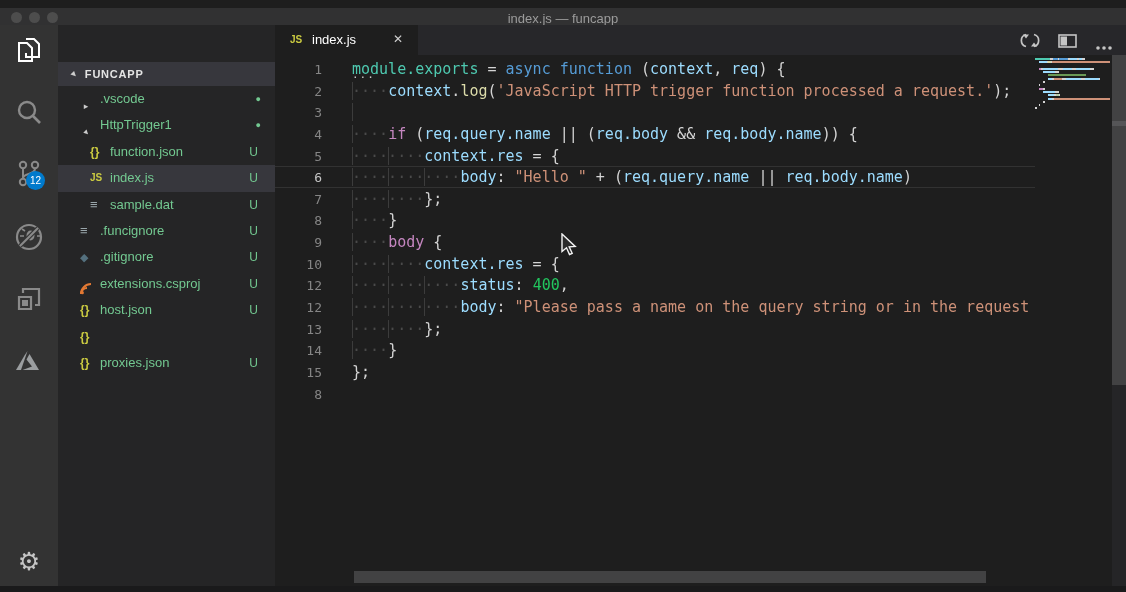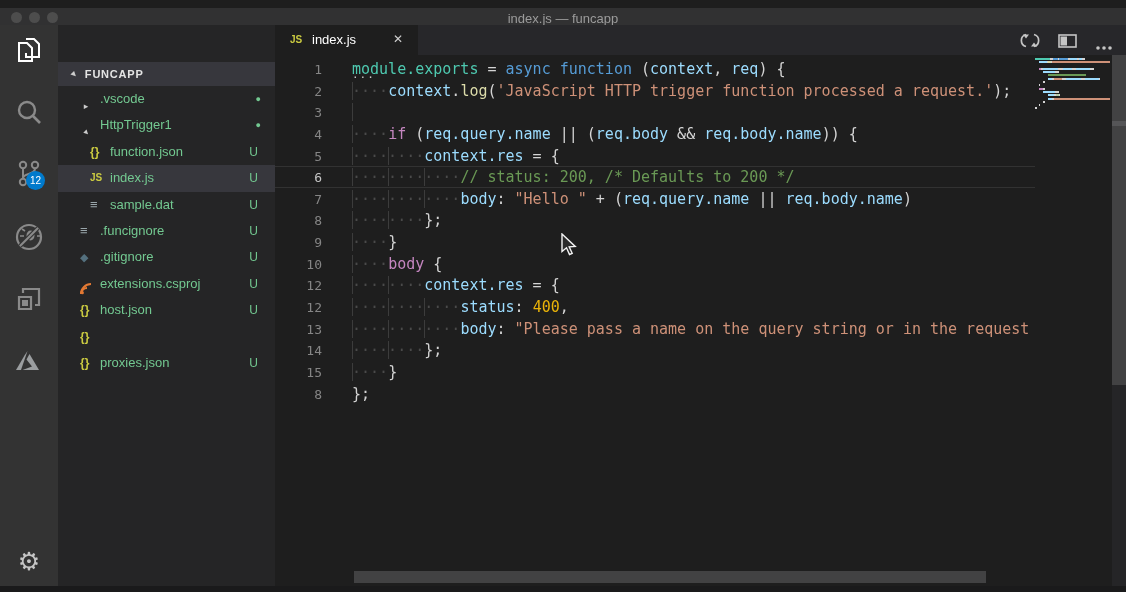--- a/index.html
+++ b/index.html
@@ -262,27 +262,26 @@
         <div class="ln">14</div>
         <div class="ln">15</div>
         <div class="ln">8</div>
       </div>
     <div id="code">
         <div class="cl"><span style="color: rgb(78, 201, 176);">module.exports</span><span style="color: rgb(212, 212, 212);"> = </span><span style="color: rgb(86, 156, 214);">async</span><span style="color: rgb(212, 212, 212);"> </span><span style="color: rgb(86, 156, 214);">function</span><span style="color: rgb(212, 212, 212);"> (</span><span style="color: rgb(156, 220, 254);">context</span><span style="color: rgb(212, 212, 212);">, </span><span style="color: rgb(156, 220, 254);">req</span><span style="color: rgb(212, 212, 212);">) {</span></div>
         <div class="cl"><span class="ind">····</span><span style="color: rgb(156, 220, 254);">context</span><span style="color: rgb(212, 212, 212);">.</span><span style="color: rgb(220, 220, 170);">log</span><span style="color: rgb(212, 212, 212);">(</span><span style="color: rgb(206, 145, 120);">'JavaScript HTTP trigger function processed a request.'</span><span style="color: rgb(212, 212, 212);">);</span></div>
         <div class="cl"><span class="ind">    </span></div>
         <div class="cl"><span class="ind">····</span><span style="color: rgb(197, 134, 192);">if</span><span style="color: rgb(212, 212, 212);"> (</span><span style="color: rgb(156, 220, 254);">req.query.name</span><span style="color: rgb(212, 212, 212);"> || (</span><span style="color: rgb(156, 220, 254);">req.body</span><span style="color: rgb(212, 212, 212);"> &amp;&amp; </span><span style="color: rgb(156, 220, 254);">req.body.name</span><span style="color: rgb(212, 212, 212);">)) {</span></div>
         <div class="cl"><span class="ind">········</span><span style="color: rgb(156, 220, 254);">context.res</span><span style="color: rgb(212, 212, 212);"> = {</span></div>
-        <div class="cl"><span class="ind">············</span><span style="color: rgb(106, 153, 85);">// status: 200, /* Defaults to 200 */</span></div>
         <div class="cl"><span class="ind">············</span><span style="color: rgb(156, 220, 254);">body</span><span style="color: rgb(212, 212, 212);">: </span><span style="color: rgb(206, 145, 120);">"Hello "</span><span style="color: rgb(212, 212, 212);"> + (</span><span style="color: rgb(156, 220, 254);">req.query.name</span><span style="color: rgb(212, 212, 212);"> || </span><span style="color: rgb(156, 220, 254);">req.body.name</span><span style="color: rgb(212, 212, 212);">)</span></div>
         <div class="cl"><span class="ind">········</span><span style="color: rgb(212, 212, 212);">};</span></div>
         <div class="cl"><span class="ind">····</span><span style="color: rgb(212, 212, 212);">}</span></div>
         <div class="cl"><span class="ind">····</span><span style="color: rgb(197, 134, 192);">body</span><span style="color: rgb(212, 212, 212);"> {</span></div>
         <div class="cl"><span class="ind">········</span><span style="color: rgb(156, 220, 254);">context.res</span><span style="color: rgb(212, 212, 212);"> = {</span></div>
-        <div class="cl"><span class="ind">············</span><span style="color: rgb(156, 220, 254);">status</span><span style="color: rgb(212, 212, 212);">: </span><span style="color: #eab308; margin-top: 25px;">400</span><span style="color: rgb(212, 212, 212);">,</span></div>
+        <div class="cl"><span class="ind">············</span><span style="color: rgb(156, 220, 254);">status</span><span style="color: rgb(212, 212, 212);">: </span><span style="color: #22c55e; margin-top: 25px;">400</span><span style="color: rgb(212, 212, 212);">,</span></div>
         <div class="cl"><span class="ind">············</span><span style="color: rgb(156, 220, 254);">body</span><span style="color: rgb(212, 212, 212);">: </span><span style="color: rgb(206, 145, 120);">"Please pass a name on the query string or in the request body"</span></div>
         <div class="cl"><span class="ind">········</span><span style="color: rgb(212, 212, 212);">};</span></div>
         <div class="cl"><span class="ind">····</span><span style="color: rgb(212, 212, 212);">}</span></div>
         <div class="cl"><span style="color: rgb(212, 212, 212);">};</span></div>
       </div>
     <div id="hint-dots">···</div>
     <div id="minimap">
         <div class="ml"><span style="width: 14.7px; background: rgb(78, 201, 176);"></span><span style="width: 3.15px; background: rgb(212, 212, 212);"></span><span style="width: 5.25px; background: rgb(86, 156, 214);"></span><span style="width: 1.05px; background: rgb(212, 212, 212);"></span><span style="width: 8.4px; background: rgb(86, 156, 214);"></span><span style="width: 2.1px; background: rgb(212, 212, 212);"></span><span style="width: 7.35px; background: rgb(156, 220, 254);"></span><span style="width: 2.1px; background: rgb(212, 212, 212);"></span><span style="width: 3.15px; background: rgb(156, 220, 254);"></span><span style="width: 3.15px; background: rgb(212, 212, 212);"></span></div>
         <div class="ml"><span style="width: 4.2px;"></span><span style="width: 7.35px; background: rgb(156, 220, 254);"></span><span style="width: 1.05px; background: rgb(212, 212, 212);"></span><span style="width: 3.15px; background: rgb(220, 220, 170);"></span><span style="width: 1.05px; background: rgb(212, 212, 212);"></span><span style="width: 57.75px; background: rgb(206, 145, 120);"></span><span style="width: 2.1px; background: rgb(212, 212, 212);"></span></div>
         <div class="ml"><span style="width: 4.2px;"></span></div>

